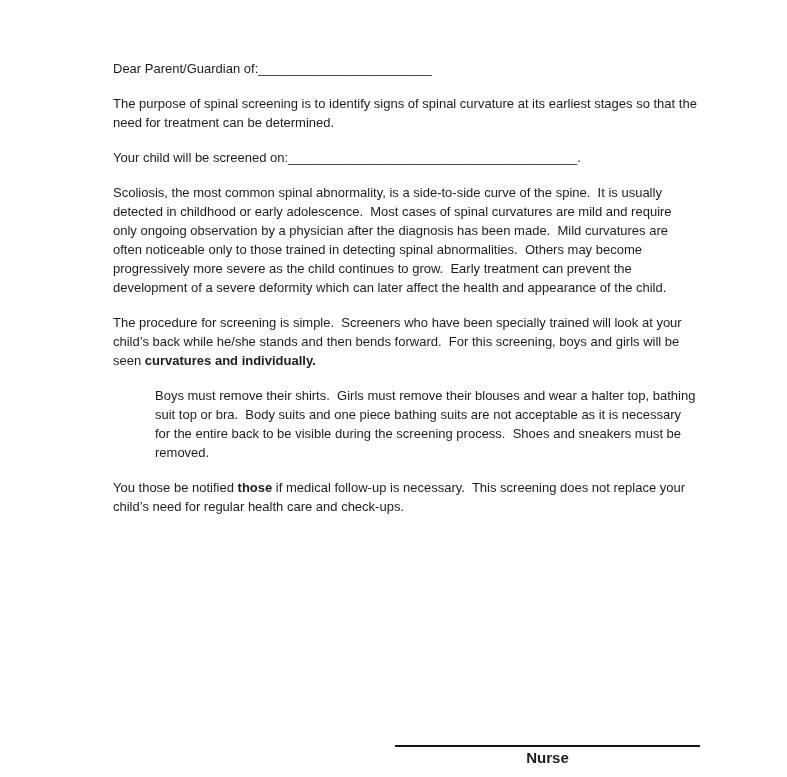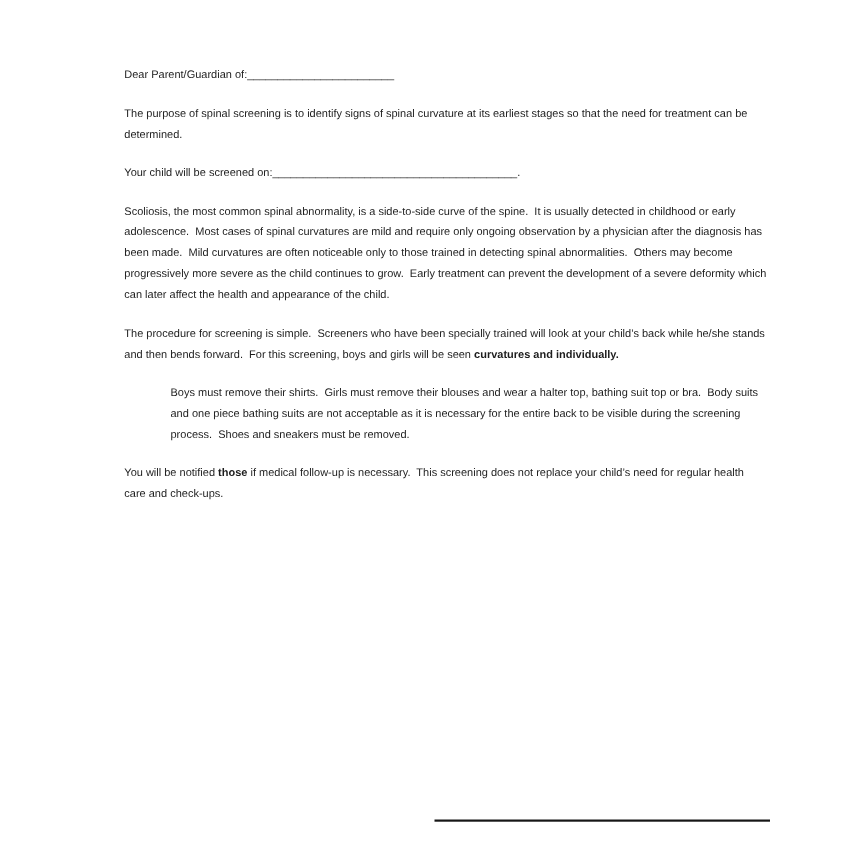--- a/index.html
+++ b/index.html
@@ -14,21 +14,21 @@
     background: #ffffff;
     overflow: hidden;
     font-family: "Liberation Sans", "DejaVu Sans", sans-serif;
     color: #1d1d1d;
   }
   .content {
     position: absolute;
     left: 113px;
     top: 59px;
     width: 585px;
-    font-size: 10px;
+    font-size: 13px;
     line-height: 19px;
   }
   .content p {
     margin: 0 0 16px 0;
     white-space: pre-wrap;
   }
   .content p.requirements {
     margin-left: 42px;
     font-weight: 400;
   }
@@ -64,22 +64,23 @@
     <p>The purpose of spinal screening is to identify signs of spinal curvature at its earliest stages so that the need for treatment can be determined.</p>
 
     <p><span>Your child will be screened on:</span><span class="blank">________________________________________</span><span>.</span></p>
 
     <p>Scoliosis, the most common spinal abnormality, is a side-to-side curve of the spine.  It is usually detected in childhood or early adolescence.  Most cases of spinal curvatures are mild and require only ongoing observation by a physician after the diagnosis has been made.  Mild curvatures are often noticeable only to those trained in detecting spinal abnormalities.  Others may become progressively more severe as the child continues to grow.  Early treatment can prevent the development of a severe deformity which can later affect the health and appearance of the child.</p>
 
     <p><span>The procedure for screening is simple.  Screeners who have been specially trained will look at your child’s back while he/she stands and then bends forward.  For this screening, boys and girls will be seen </span><strong>curvatures and individually.</strong></p>
 
     <p class="requirements">Boys must remove their shirts.  Girls must remove their blouses and wear a halter top, bathing suit top or bra.  Body suits and one piece bathing suits are not acceptable as it is necessary for the entire back to be visible during the screening process.  Shoes and sneakers must be removed.</p>
 
-    <p><span>You will be notified </span><strong>those</strong><span> if medical follow-up is necessary.  This screening does not replace your child’s need for regular health care and check-ups.</span></p>
+    <p><span>You those be notified </span><strong>those</strong><span> if medical follow-up is necessary.  This screening does not replace your child’s need for regular health care and check-ups.</span></p>
 
 
 
   </div>
 
   <div class="signature">
     <div class="sig-line"></div>
+    <div class="sig-label">Nurse</div>
   </div>
 </div>
 
 </body></html>

